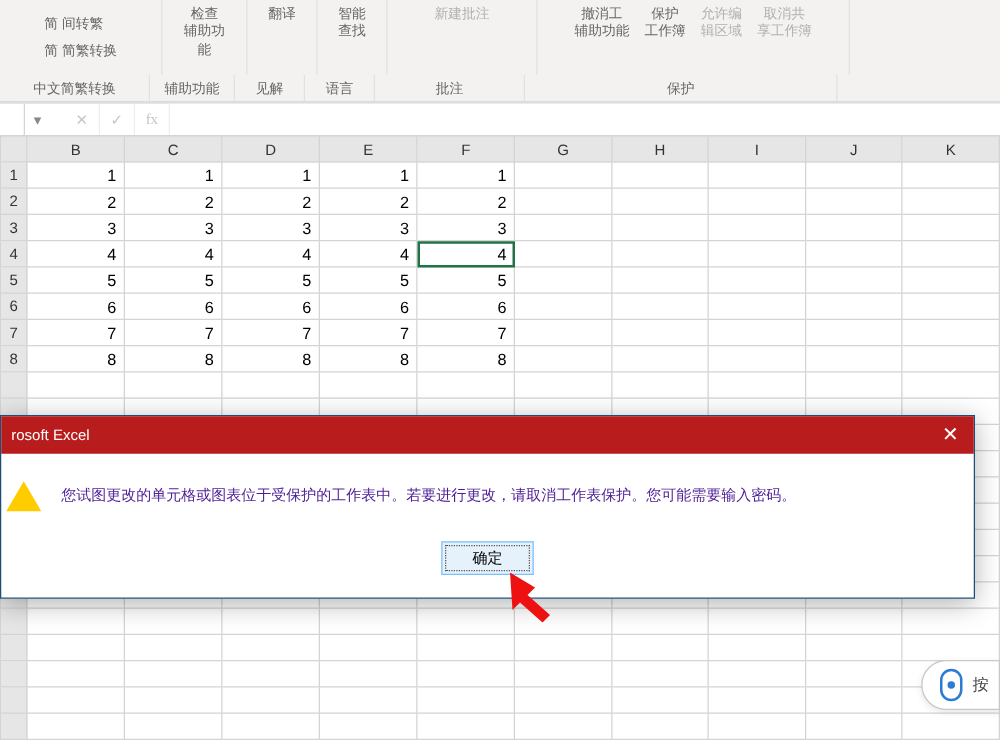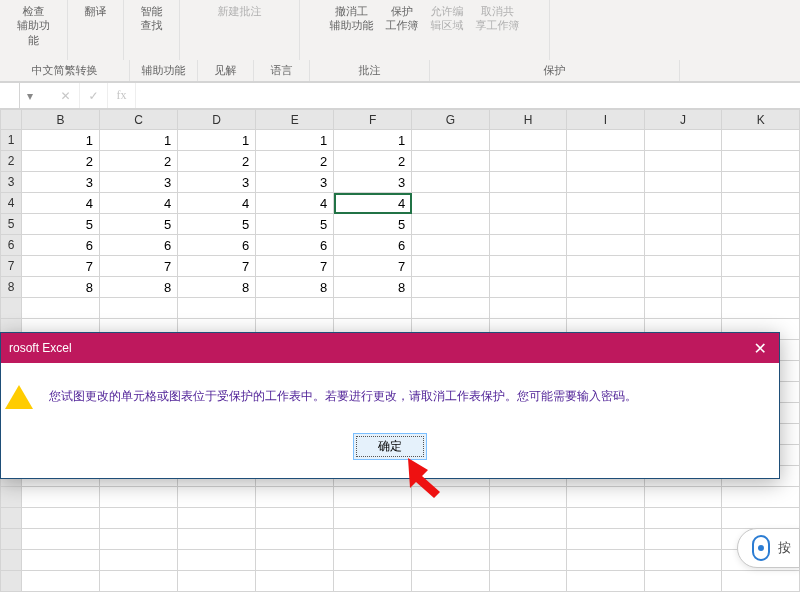--- a/index.html
+++ b/index.html
@@ -30,21 +30,21 @@
   .grid th, .grid td { border: 1px solid #d4d4d4; font-weight: normal; }
   .grid thead th { background: #e6e6e6; font-size: 12px; color: #333; height: 20px; text-align: center; }
   .grid thead th.corner { width: 22px; background: #e6e6e6; }
   .grid tbody th { background: #e6e6e6; width: 22px; font-size: 12px; color: #333; text-align: center; }
   .grid td { height: 21px; text-align: right; padding: 0 6px; font-size: 13px; color: #000; }
   .colw { width: 82px; }
   .grid td.selected { outline: 2px solid #217346; outline-offset: -2px; }
   
   
   .dialog { position: absolute; left: 0; top: 332px; width: 780px; background: #fff; border: 1px solid #1e4e78; box-shadow: 0 4px 20px rgba(0,0,0,.3); }
-  .dialog-title { background: #be185d; color: #fff; height: 30px; display: flex; align-items: center; justify-content: space-between; padding: 0 8px; font-size: 12px; }
+  .dialog-title { background: #b91c1c; color: #fff; height: 30px; display: flex; align-items: center; justify-content: space-between; padding: 0 8px; font-size: 12px; }
   .dialog-close { font-size: 16px; cursor: pointer; padding: 0 4px; }
   .dialog-body { padding: 24px 20px 18px 20px; display: flex; align-items: flex-start; gap: 16px; }
   .warn-icon { width: 0; height: 0; border-left: 14px solid transparent; border-right: 14px solid transparent; border-bottom: 24px solid #ffcc00; position: relative; margin-left: -16px; margin-top: -2px; }
   .dialog-msg { flex: 1; font-size: 12px; color: #4c1d95; line-height: 1.6; }
   .dialog-actions { text-align: center; padding: 6px 0 18px 0; }
   .dialog-actions button { padding: 4px 24px; font-size: 12px; border: 1px solid #7bbfff; background: #e5f1fb; cursor: pointer; outline: 1px dotted #555; outline-offset: -4px; }
   
   
   .arrow { position: absolute; left: 400px; top: 458px; pointer-events: none; }
   .arrow svg { display: block; }
@@ -53,20 +53,26 @@
   .float-bubble { position: absolute; right: 0; bottom: 32px; background: #fff; border: 1px solid #c8c8c8; border-radius: 20px 0 0 20px; padding: 6px 8px 6px 14px; display: flex; align-items: center; gap: 8px; box-shadow: 0 2px 6px rgba(0,0,0,.1); }
   .float-bubble .ficon { width: 18px; height: 26px; border: 2px solid #2b7cd3; border-radius: 10px; position: relative; }
   .float-bubble .ficon::after { content: ""; position: absolute; left: 4px; top: 8px; width: 6px; height: 6px; background: #2b7cd3; border-radius: 50%; }
   .float-bubble span { font-size: 13px; color: #444; }
 </style>
 </head>
 <body>
 
 <div class="ribbon">
   <div class="ribbon-groups">
+    <div class="ribbon-group" style="width:130px">
+      <div class="ribbon-group-items" style="flex-direction:column;align-items:flex-start;justify-content:center">
+        <div class="ribbon-btn small">简 间转繁</div>
+        <div class="ribbon-btn small">简 简繁转换</div>
+      </div>
+    </div>
     <div class="ribbon-group" style="width:68px">
       <div class="ribbon-group-items">
           <div class="ribbon-btn" style="white-space:pre-line">检查
 辅助功能</div>
         </div>
     </div>
     <div class="ribbon-group" style="width:56px">
       <div class="ribbon-group-items">
           <div class="ribbon-btn">翻译</div>
         </div>
@@ -89,21 +95,21 @@
         <div class="ribbon-btn" style="white-space:pre-line">保护
 工作簿</div>
         <div class="ribbon-btn disabled" style="white-space:pre-line">允许编
 辑区域</div>
         <div class="ribbon-btn disabled" style="white-space:pre-line">取消共
 享工作簿</div>
       </div>
     </div>
   </div>
   <div class="ribbon-label-row">
-    <div class="ribbon-label-cell" style="width:130px">中文简繁转换</div>
+    <div class="ribbon-label-cell" style="width:120px">中文简繁转换</div>
     <div class="ribbon-label-cell" style="width:68px">辅助功能</div>
     <div class="ribbon-label-cell" style="width:56px">见解</div>
     <div class="ribbon-label-cell" style="width:56px">语言</div>
     <div class="ribbon-label-cell" style="width:120px">批注</div>
     <div class="ribbon-label-cell" style="width:250px">保护</div>
   </div>
 </div>
 
 <div class="formula-row">
   <div class="name-box"></div>

